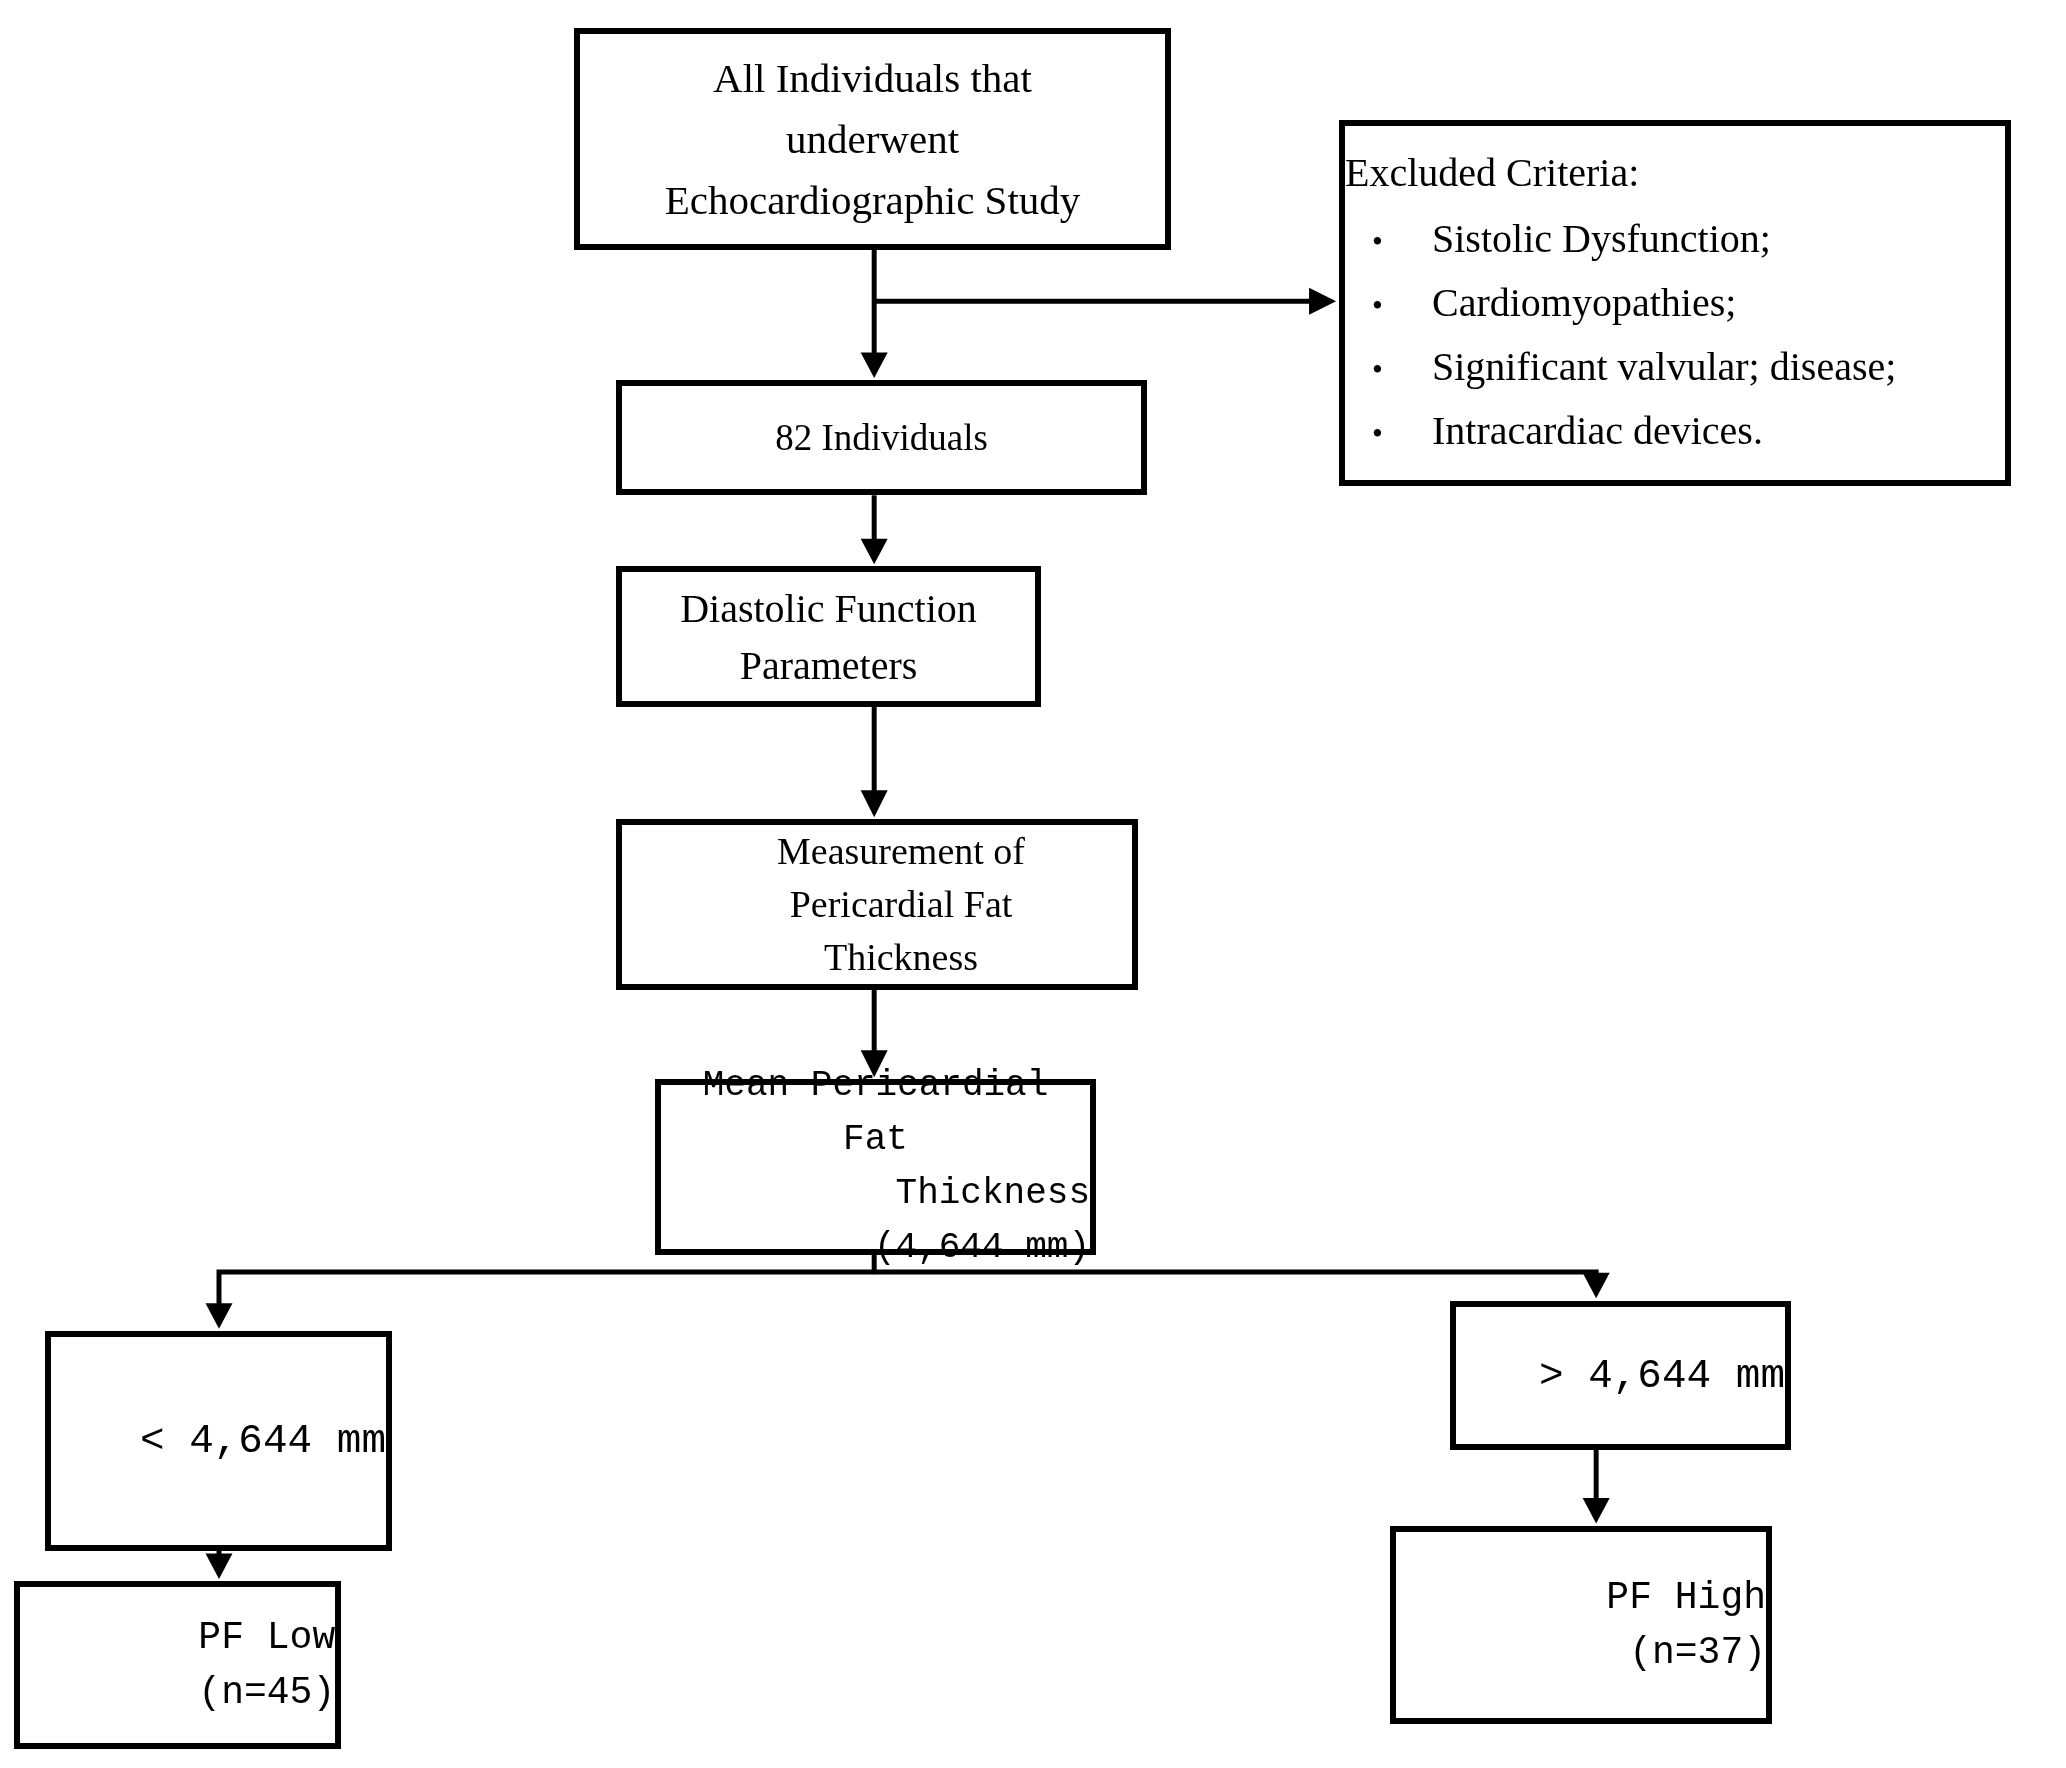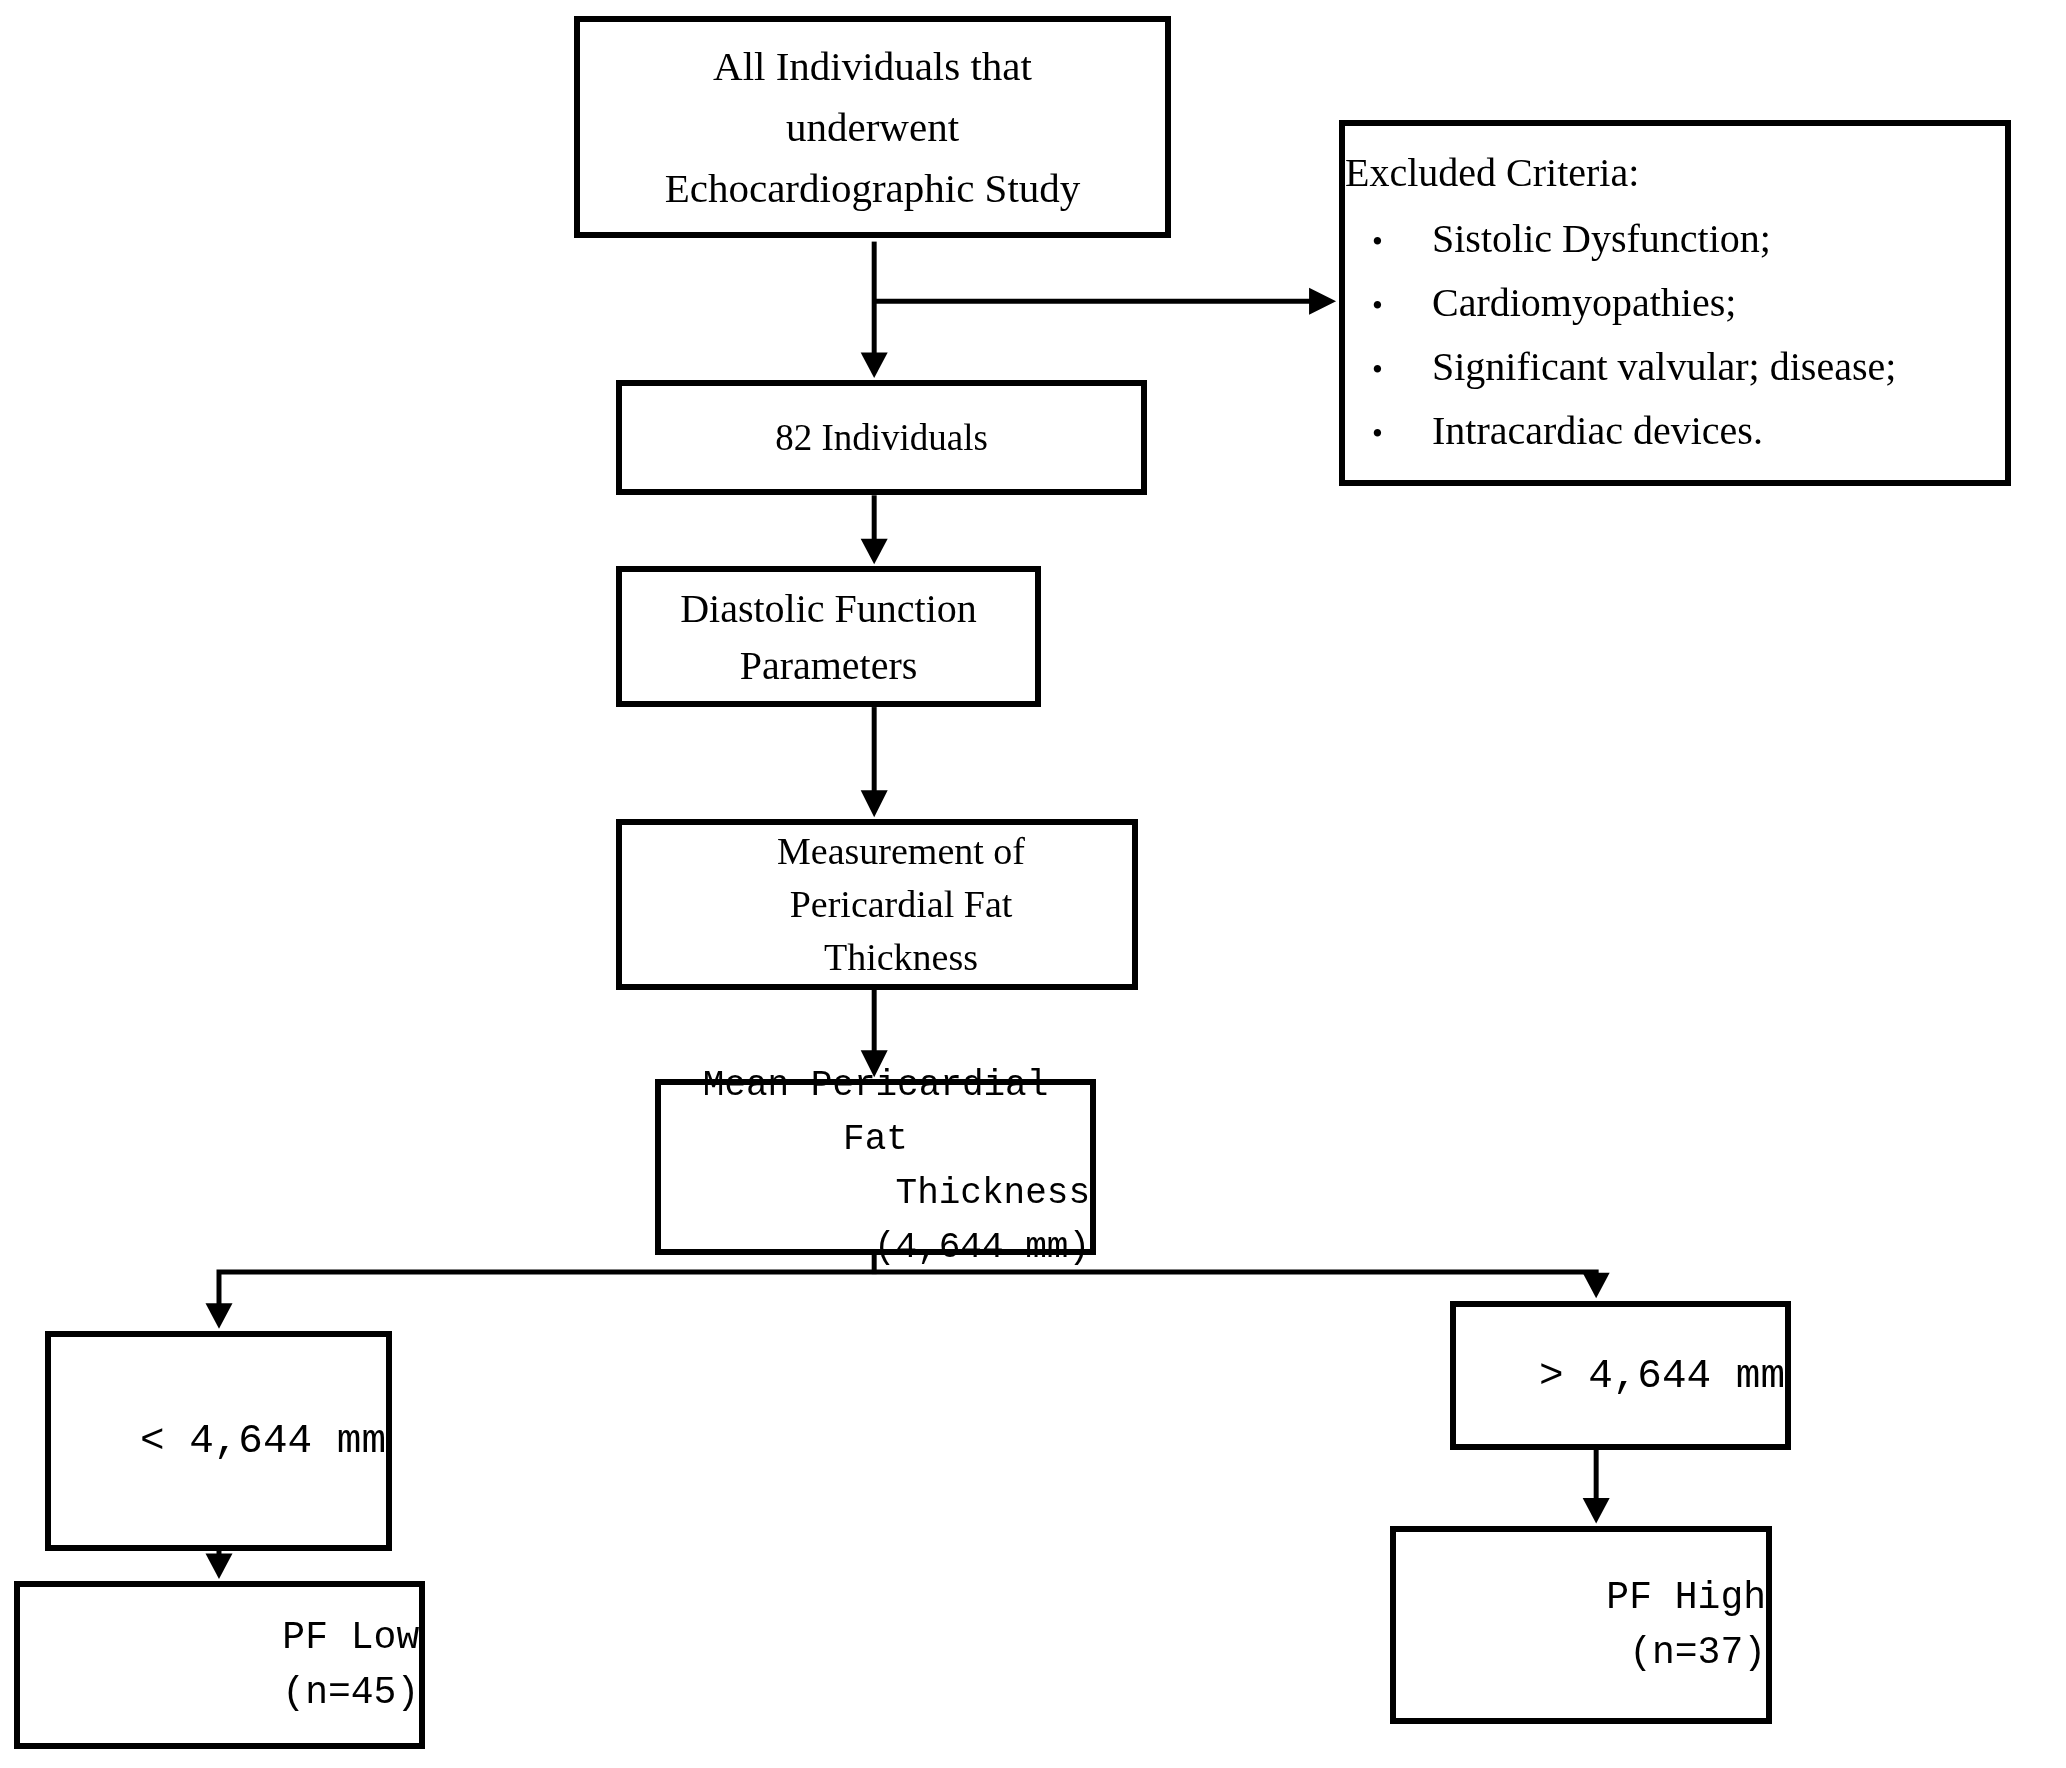--- a/index.html
+++ b/index.html
@@ -22,29 +22,29 @@
     color: #000000;
     display: flex;
     flex-direction: column;
     align-items: center;
     justify-content: center;
     text-align: center;
   }
   .serif { font-family: "Liberation Serif", serif; }
   .sans  { font-family: Liberation Mono, monospace; align-items: flex-end; }
 
-  .node-top          { left: 574px;  top: 16px;   width: 597px; height: 222px; font-size: 41px; line-height: 61px; }
+  .node-top          { left: 574px;  top: 28px;   width: 597px; height: 222px; font-size: 41px; line-height: 61px; }
   .node-excluded     { left: 1339px; top: 120px;  width: 672px; height: 366px; font-size: 40px; line-height: 61px; align-items: flex-start; }
   .node-individuals  { left: 616px;  top: 380px;  width: 531px; height: 115px; font-size: 37px; line-height: 50px; }
   .node-diastolic    { left: 616px;  top: 566px;  width: 425px; height: 141px; font-size: 40px; line-height: 57px; }
   .node-measurement  { left: 616px;  top: 819px; width: 522px; height: 171px; font-size: 38px; line-height: 53px; padding-left: 48px; }
   .node-mean         { left: 655px;  top: 1079px; width: 441px; height: 176px; font-size: 36px; line-height: 54px; }
   .node-below        { left: 45px;   top: 1331px; width: 347px; height: 220px; font-size: 41px; line-height: 50px; }
   .node-above        { left: 1426px; top: 1301px; width: 341px; height: 149px; font-size: 41px; line-height: 50px; margin-left: 24px; }
-  .node-pflow        { left: 14.2px;   top: 1581px; width: 411px; height: 168px; font-size: 38px; line-height: 55px; }
+  .node-pflow        { left: 14.2px;   top: 1581px; width: 327px; height: 168px; font-size: 38px; line-height: 55px; }
   .node-pfhigh       { left: 1390px; top: 1526px; width: 382px; height: 198px; font-size: 38px; line-height: 55px; }
 
   .exc-title {
     text-align: center;
     margin-bottom: 4.3px;
   }
   .exc-bullet {
     display: flex;
     align-items: baseline;
     text-align: left;

